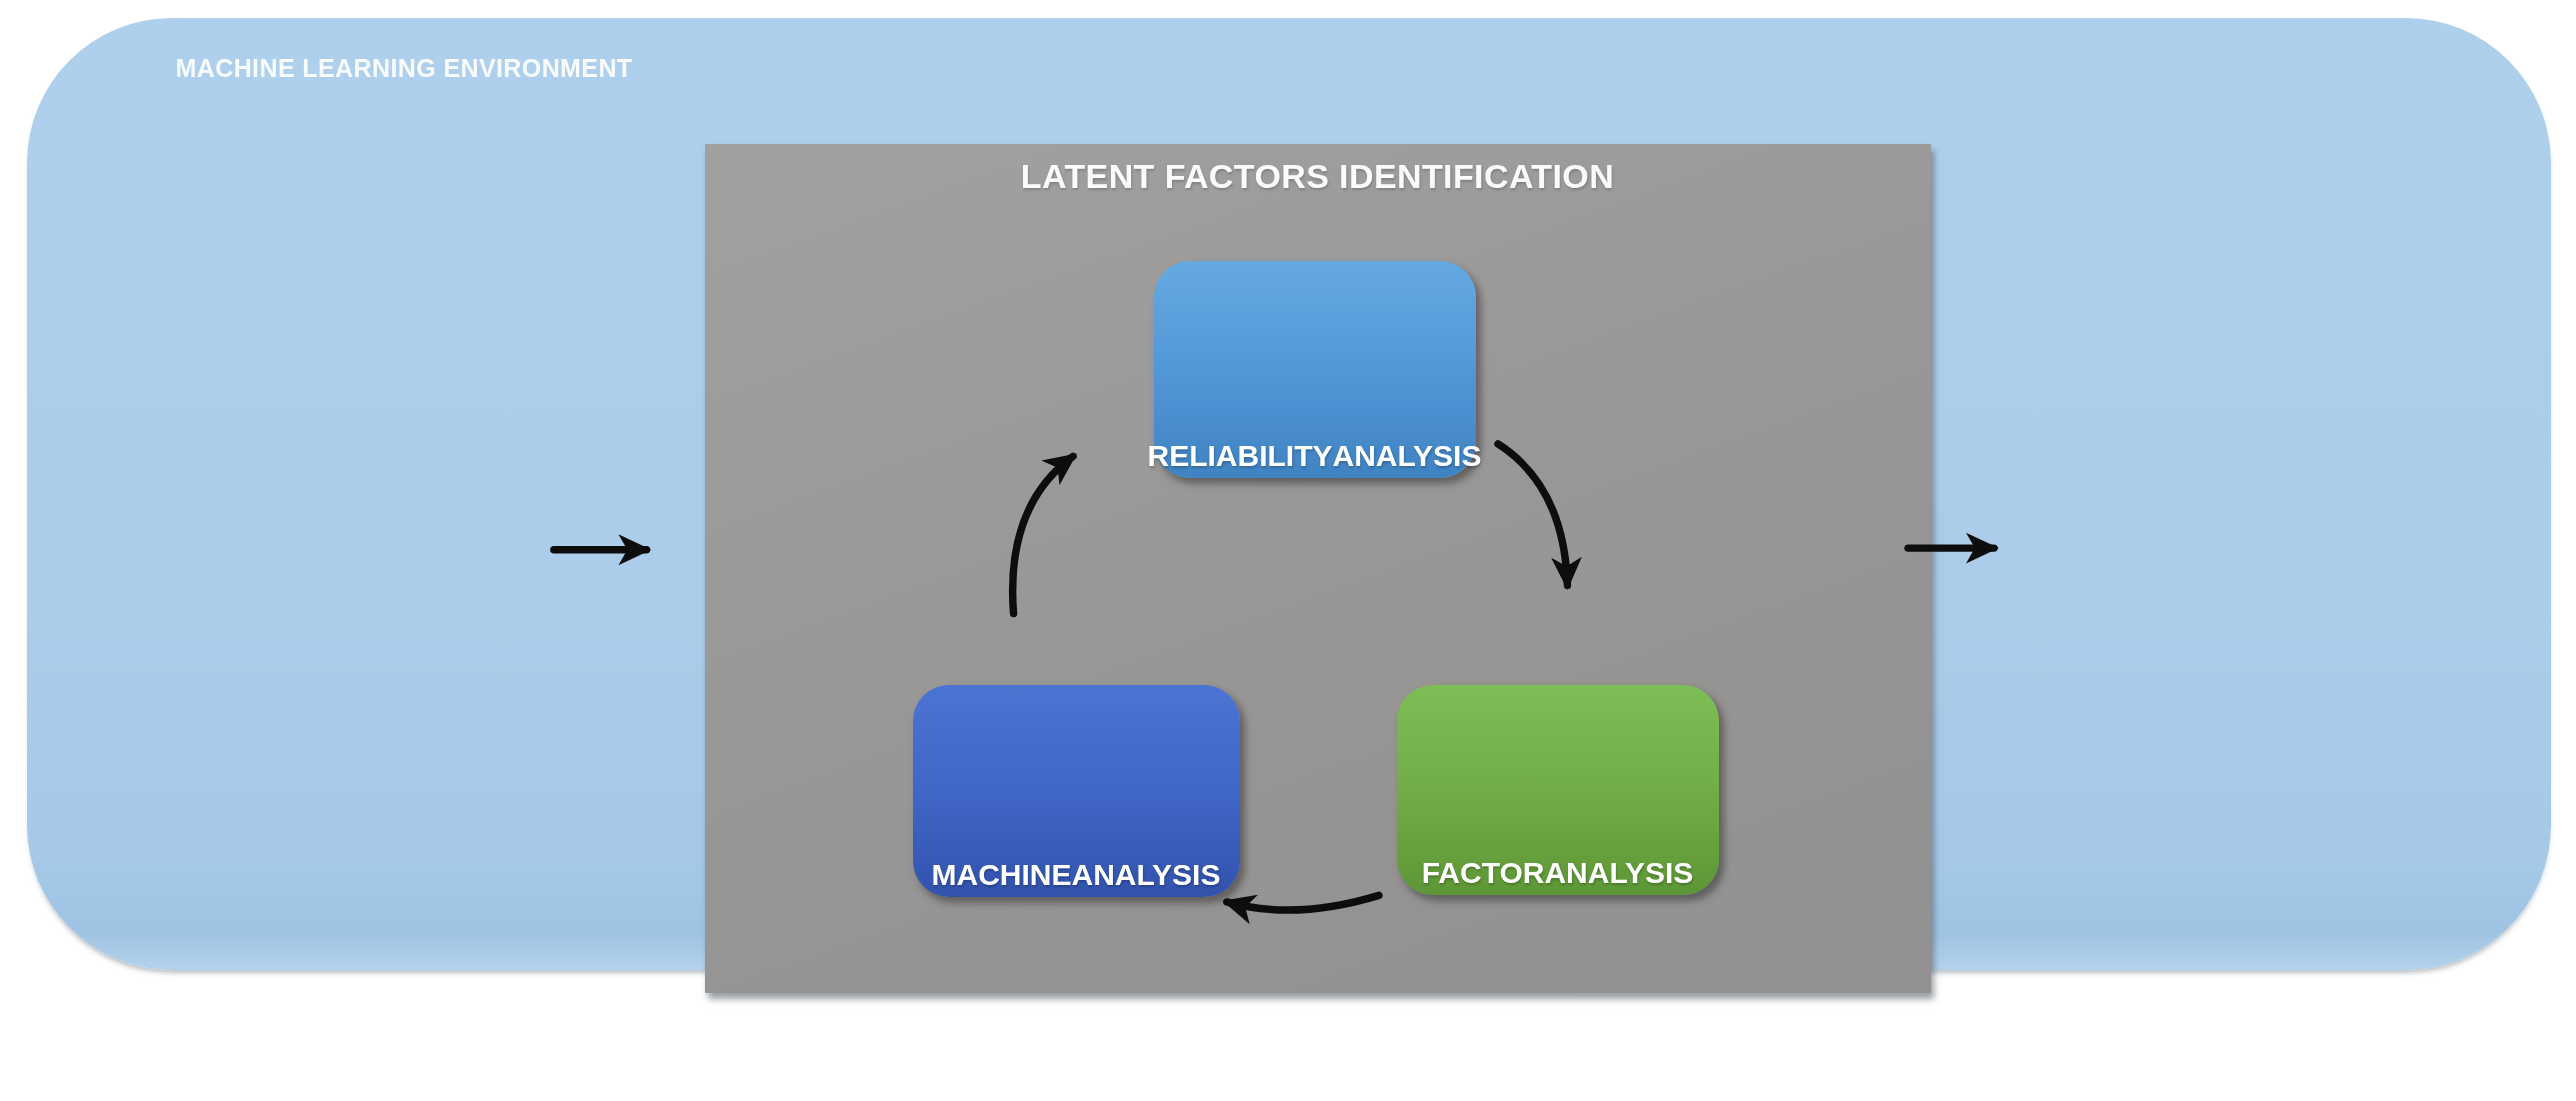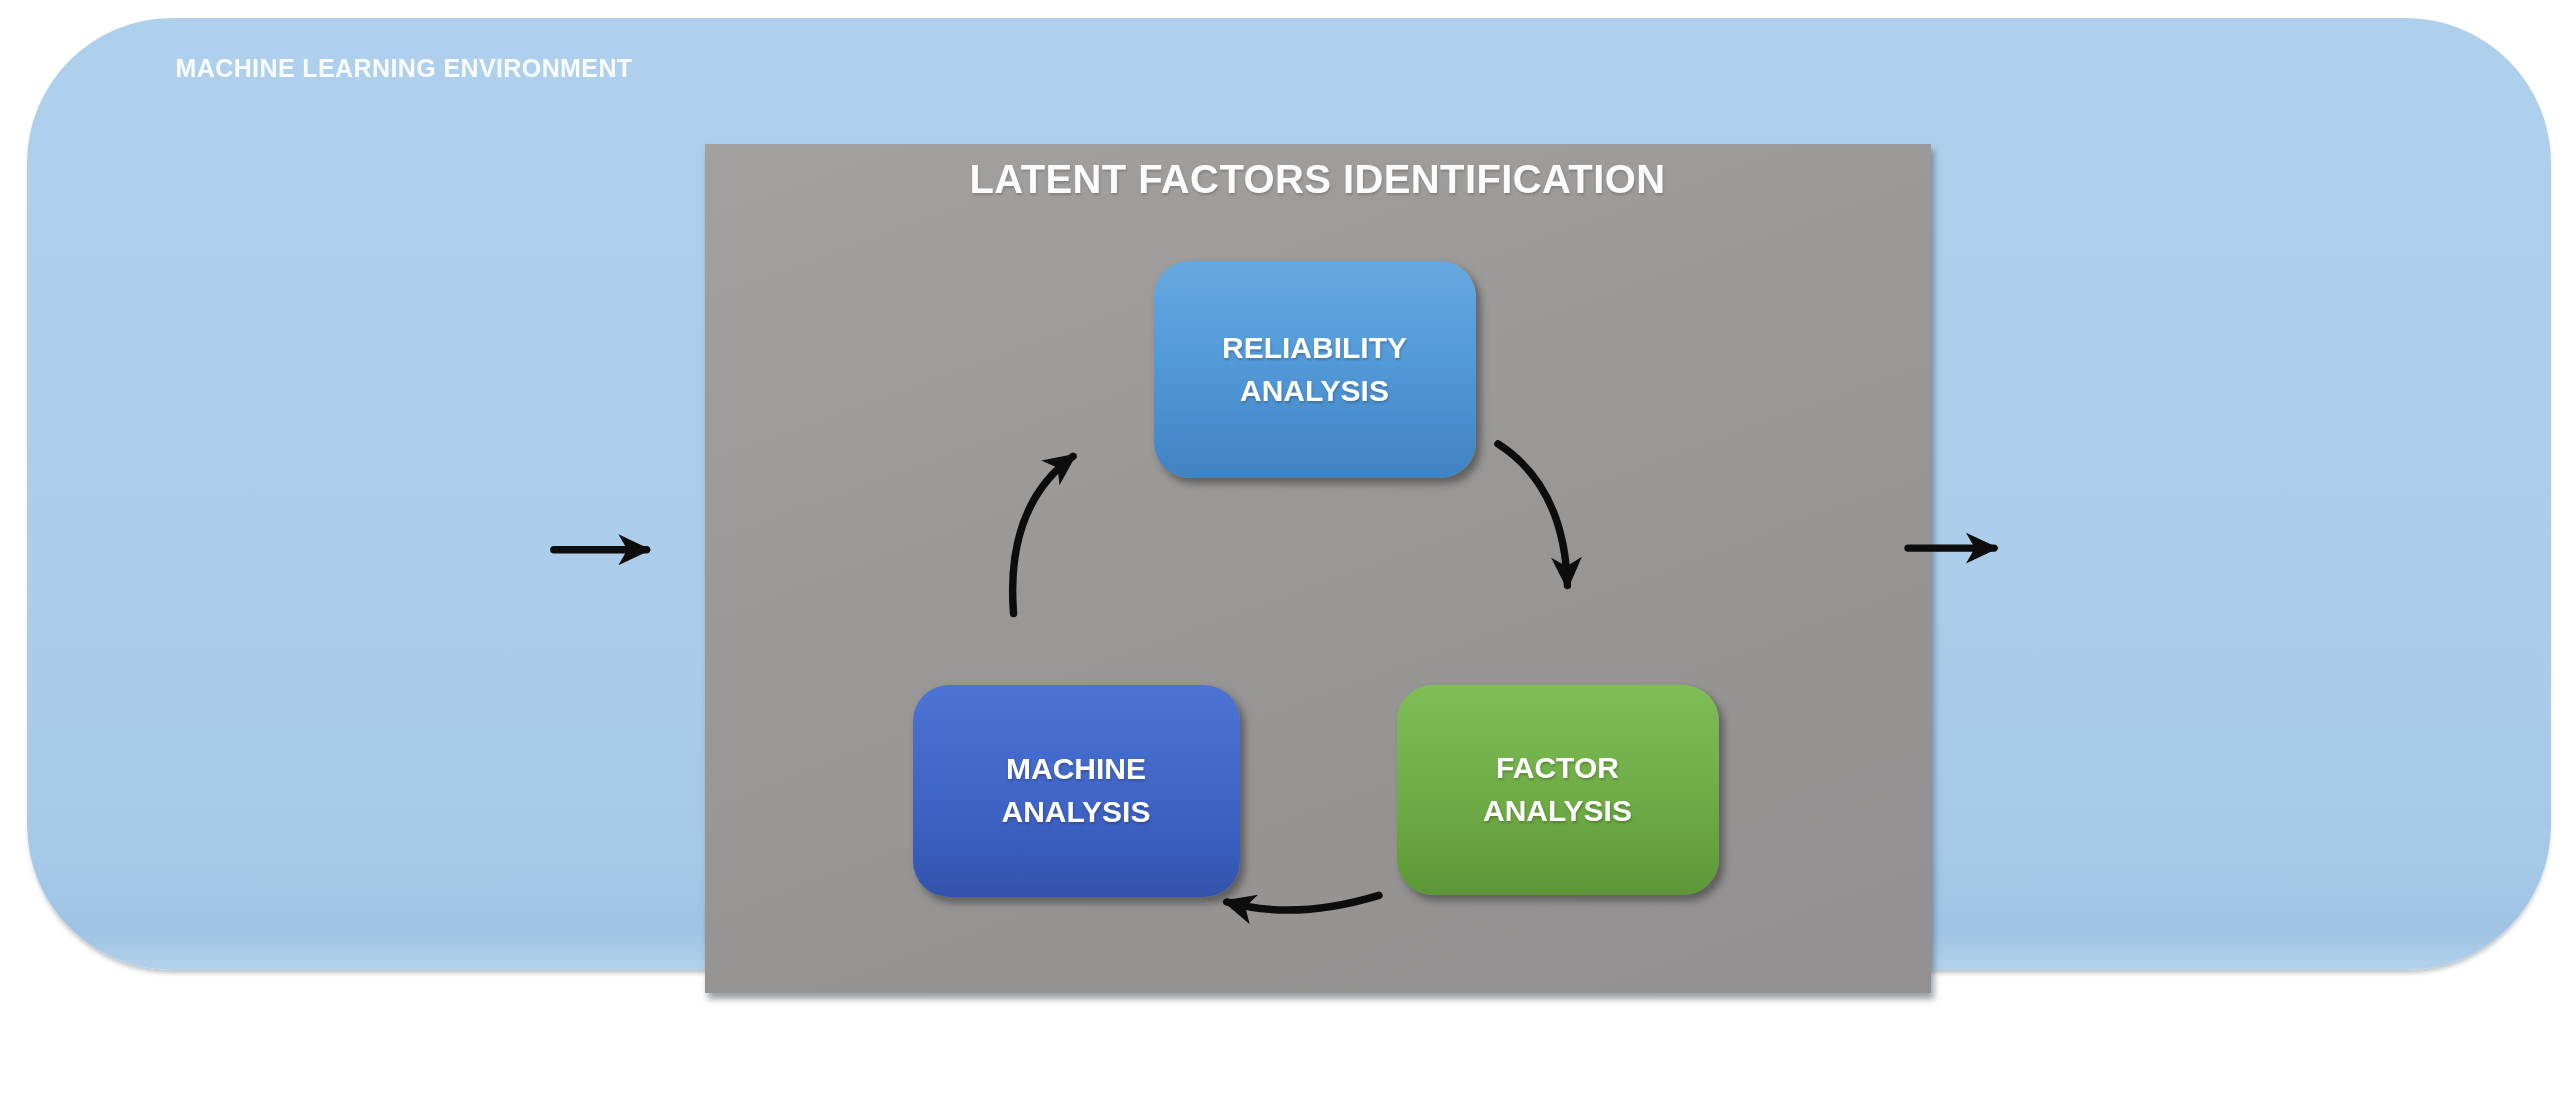--- a/index.html
+++ b/index.html
@@ -26,22 +26,22 @@
     font-size: 25px;
     font-weight: bold;
     letter-spacing: 0.4px;
     color: rgba(255,255,255,0.93);
   }
 
   
   .node {
     position: absolute;
     display: flex;
-    flex-direction: column;
-    align-items: center;
+    flex-direction: row;
+    align-items: flex-end;
     justify-content: center;
     text-align: center;
     color: #ffffff;
     font-weight: bold;
     text-shadow: 0.8px 1.7px 2.5px rgba(0,0,0,0.22);
   }
   .node .line { display: block; }
 
   
   .big-node {
@@ -67,21 +67,21 @@
     left: 678px; top: 126px;
     width: 1226px; height: 849px;
     background: linear-gradient(160deg, #a3a19f 0%, #9a9896 45%, #929090 100%);
     box-shadow: 3.3px 5.8px 6.6px rgba(70,80,90,0.55);
   }
   .container-title {
     position: absolute;
     left: 0; top: 13.2px;
     width: 100%;
     text-align: center;
-    font-size: 40px;
+    font-size: 34px;
     font-weight: bold;
     color: #fbfbfb;
     letter-spacing: 0.4px;
     text-shadow: 0.8px 1.7px 2.5px rgba(0,0,0,0.18);
   }
 
   
   .inner-node {
     border-radius: 36px;
     font-size: 30px;

